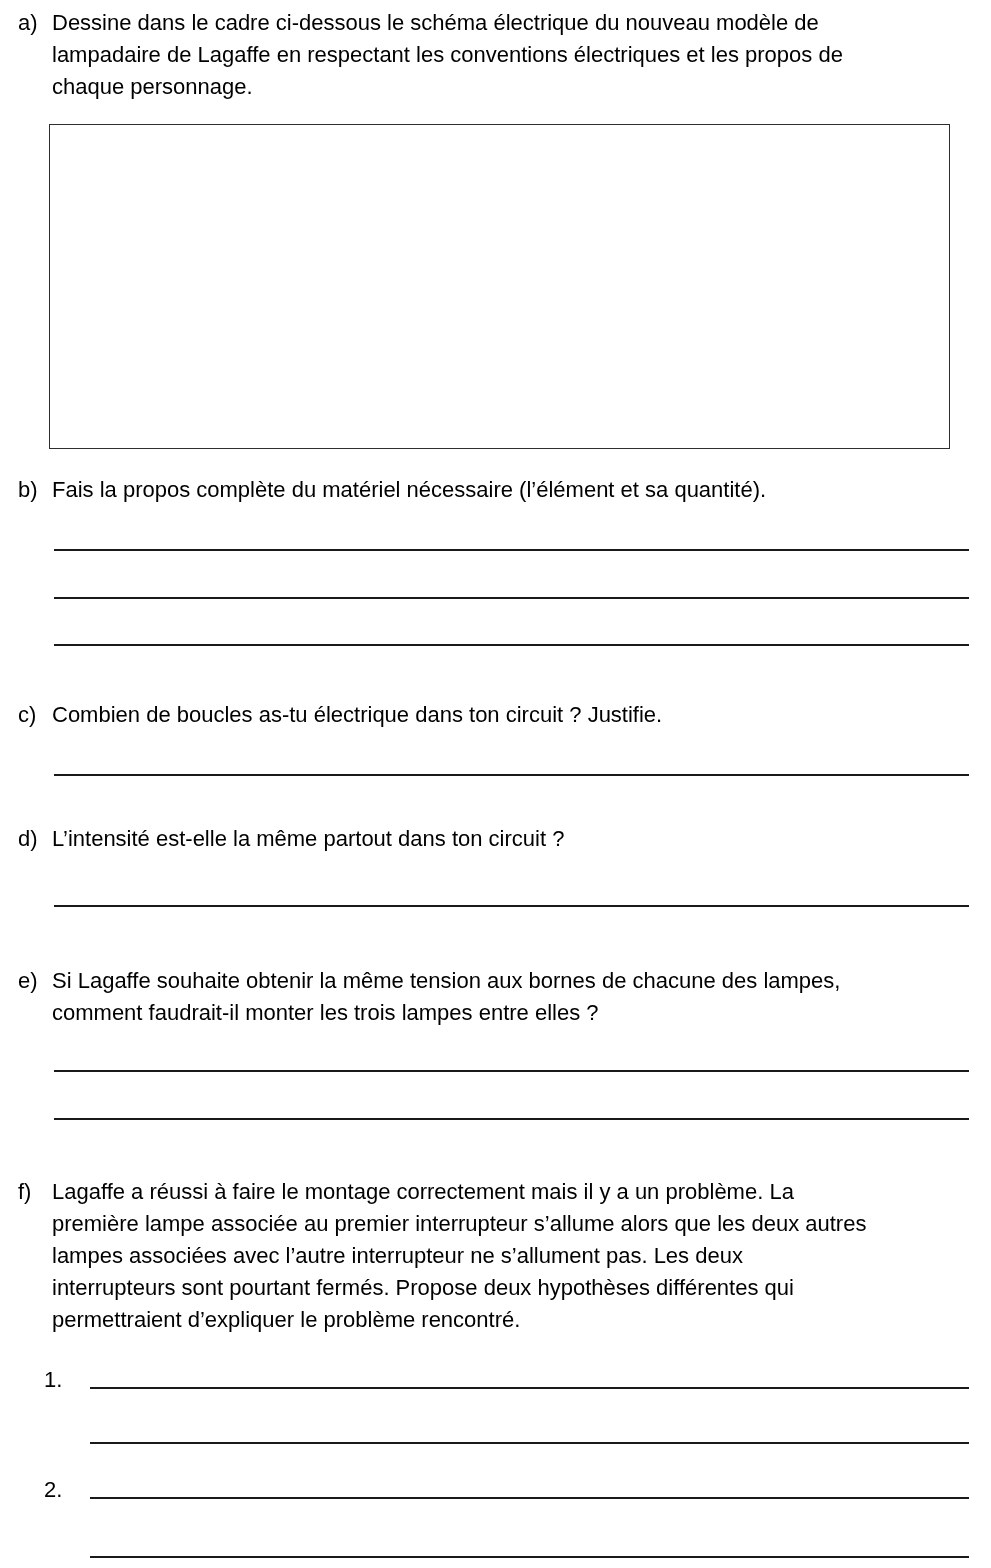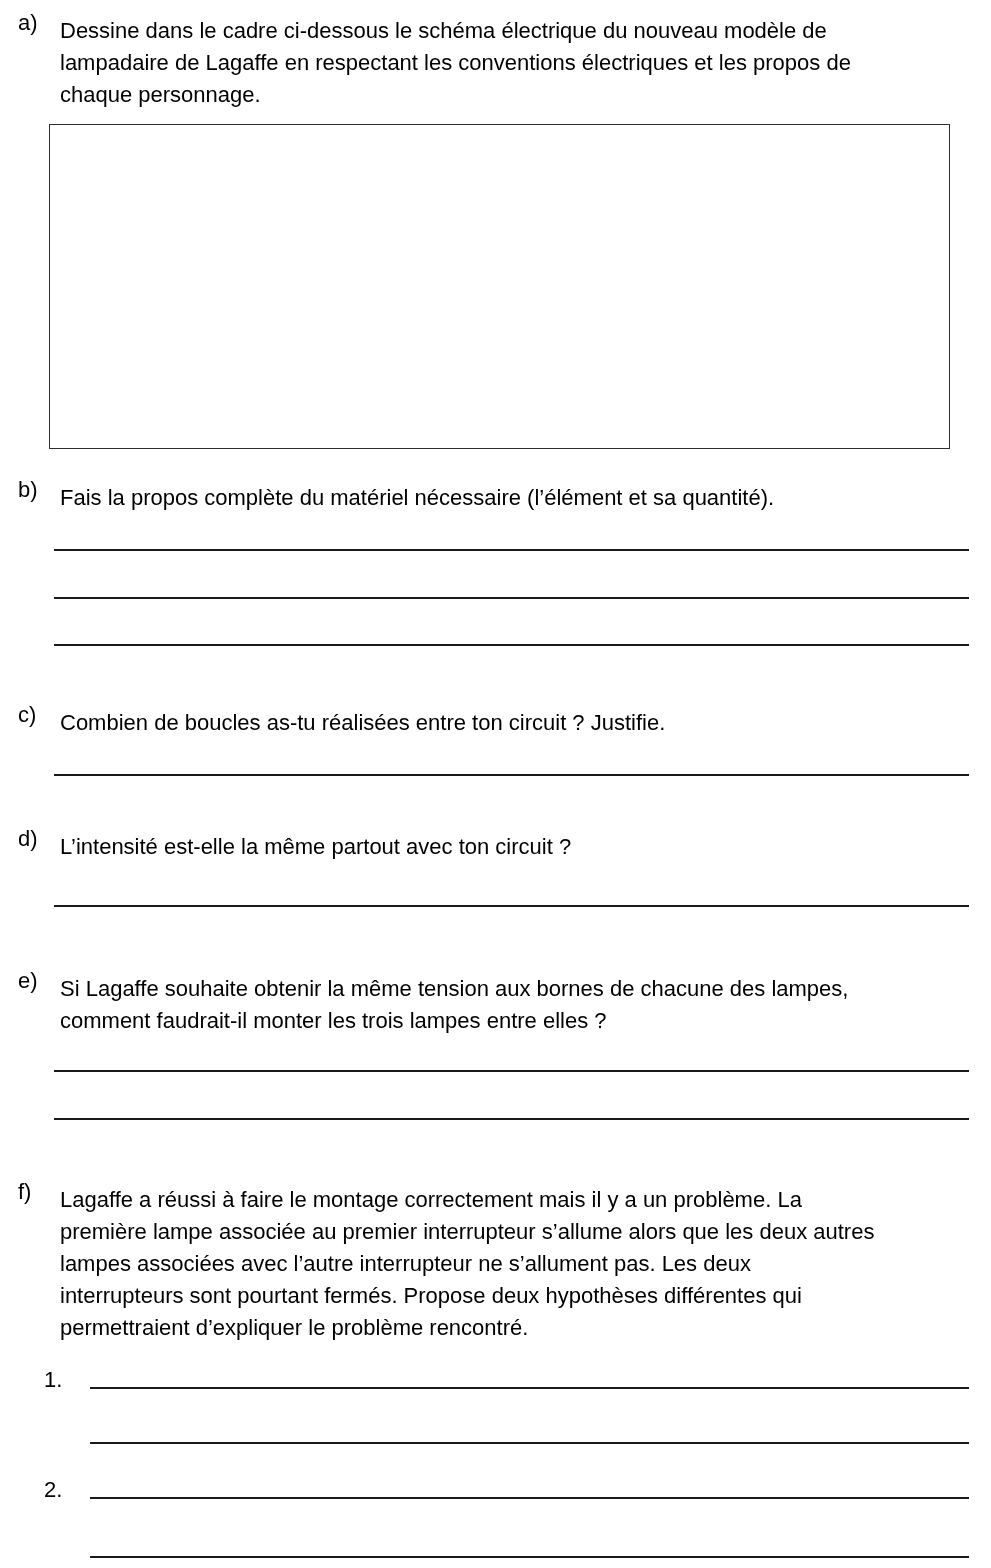--- a/index.html
+++ b/index.html
@@ -23,21 +23,21 @@
     left: 18px;
     width: 962px;
     display: flex;
     align-items: flex-start;
   }
   .q-label {
     flex: 0 0 34px;
     width: 34px;
   }
   .q-text {
-    margin: 8px;
+    margin: 0;
     flex: 1;
     white-space: pre-line;
   }
   .draw-box {
     position: absolute;
     left: 49px;
     top: 124px;
     width: 901px;
     height: 325px;
     border: 1.5px solid #2e2e2e;
@@ -80,27 +80,27 @@
   <section class="question" style="top:474px">
     <span class="q-label">b)</span>
     <p class="q-text">Fais la propos complète du matériel nécessaire (l’élément et sa quantité).</p>
   </section>
   <div class="ans-line full" style="top:549px"></div>
   <div class="ans-line full" style="top:597px"></div>
   <div class="ans-line full" style="top:644px"></div>
 
   <section class="question" style="top:699px">
     <span class="q-label">c)</span>
-    <p class="q-text">Combien de boucles as-tu réalisées entre ton circuit ? Justifie.</p>
+    <p class="q-text">Combien de boucles as-tu électrique dans ton circuit ? Justifie.</p>
   </section>
   <div class="ans-line full" style="top:774px"></div>
 
   <section class="question" style="top:823px">
     <span class="q-label">d)</span>
-    <p class="q-text">L’intensité est-elle la même partout avec ton circuit ?</p>
+    <p class="q-text">L’intensité est-elle la même partout dans ton circuit ?</p>
   </section>
   <div class="ans-line full" style="top:905px"></div>
 
   <section class="question" style="top:965px">
     <span class="q-label">e)</span>
     <p class="q-text">Si Lagaffe souhaite obtenir la même tension aux bornes de chacune des lampes,
 comment faudrait-il monter les trois lampes entre elles ?</p>
   </section>
   <div class="ans-line full" style="top:1070px"></div>
   <div class="ans-line full" style="top:1118px"></div>

